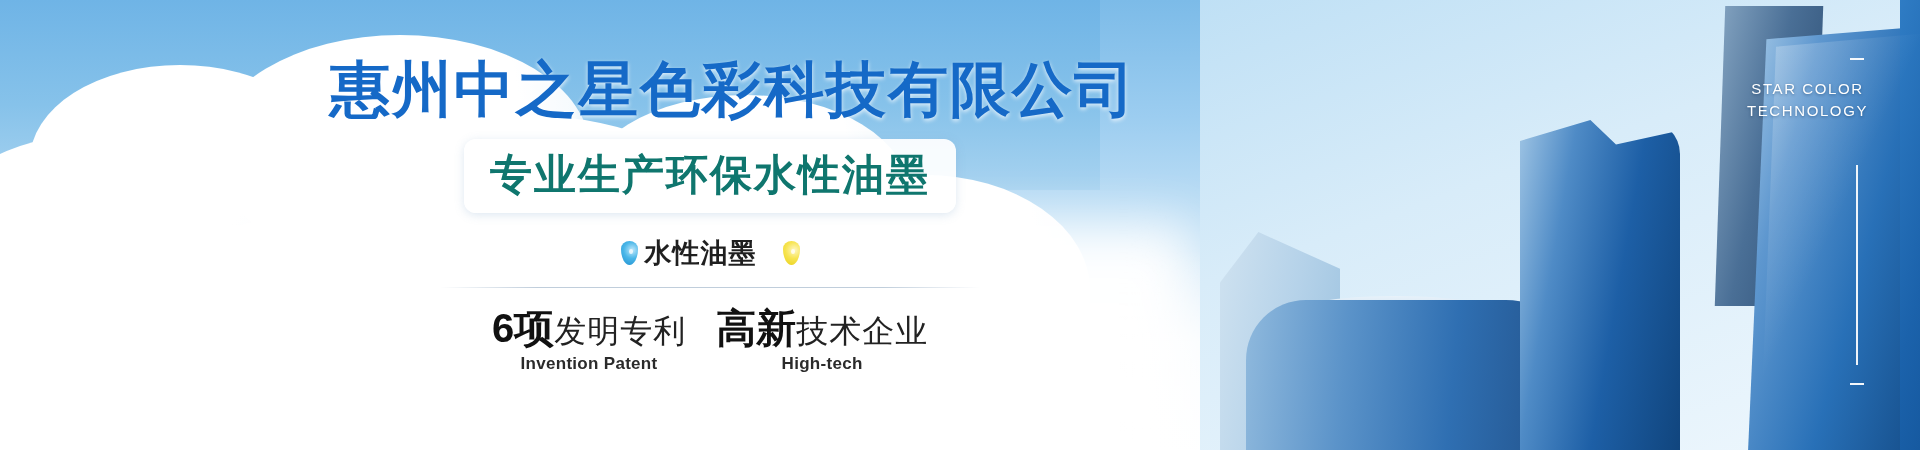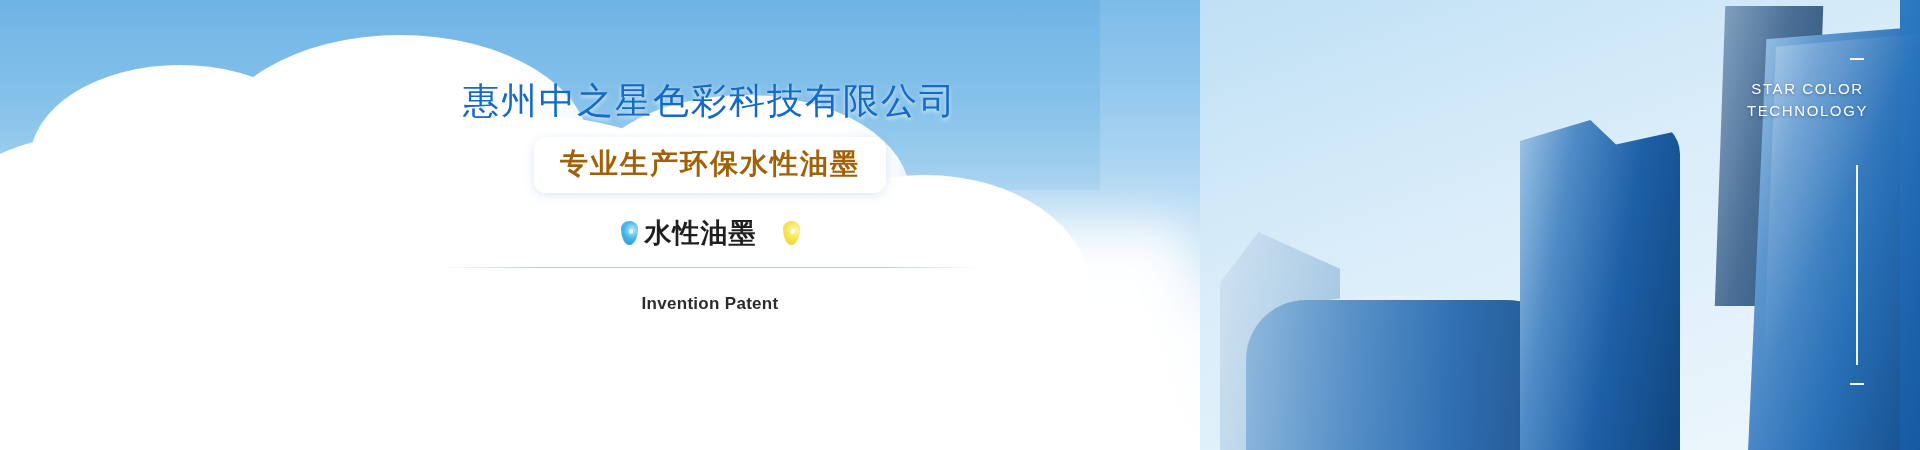--- a/index.html
+++ b/index.html
@@ -152,34 +152,34 @@
     filter:blur(.4px);
   }
 
   
   .content {
     position:absolute; left:330px; top:0; width:760px; height:450px;
     z-index:8; text-align:center;
   }
 
   .title {
-    margin-top:82px;
-    font-size:36px; font-weight:normal; line-height:1.08;
+    margin-top:58px;
+    font-size:60px; font-weight:bold; line-height:1.08;
     color:#1569c7; letter-spacing:2px;
     text-shadow:0 2px 4px rgba(255,255,255,.75);
     white-space:nowrap;
   }
 
   .pill-wrap { margin-top:16px; display:flex; justify-content:center; }
   .pill {
     background:rgba(255,255,255,.93);
     border-radius:12px;
     padding:8px 26px 10px;
-    font-size:28px; font-weight:bold; letter-spacing:2px;
-    color:#a16207;
+    font-size:42px; font-weight:bold; letter-spacing:2px;
+    color:#0f766e;
     box-shadow:0 2px 10px rgba(120,160,200,.25);
     white-space:nowrap;
   }
 
   .drops {
     margin-top:22px;
     display:flex; justify-content:center; align-items:center; gap:26px;
     white-space:nowrap;
   }
   .drop-item { display:flex; align-items:center; gap:7px; }
@@ -287,18 +287,29 @@
       </div>
       <div class="drop-item">
         <span class="drop drop-yellow"></span>
       </div>
     </div>
 
     <div class="divider"></div>
 
     <div class="badges">
       <div class="badge">
+        <div class="badge-cn">
+          <span class="badge-strong">6项</span>
+          <span class="badge-rest">发明专利</span>
+        </div>
         <div class="badge-en">Invention Patent</div>
       </div>
+      <div class="badge">
+        <div class="badge-cn">
+          <span class="badge-strong">高新</span>
+          <span class="badge-rest">技术企业</span>
+        </div>
+        <div class="badge-en">High-tech</div>
+      </div>
     </div>
 
   </div>
 </div>
 
 </body></html>

